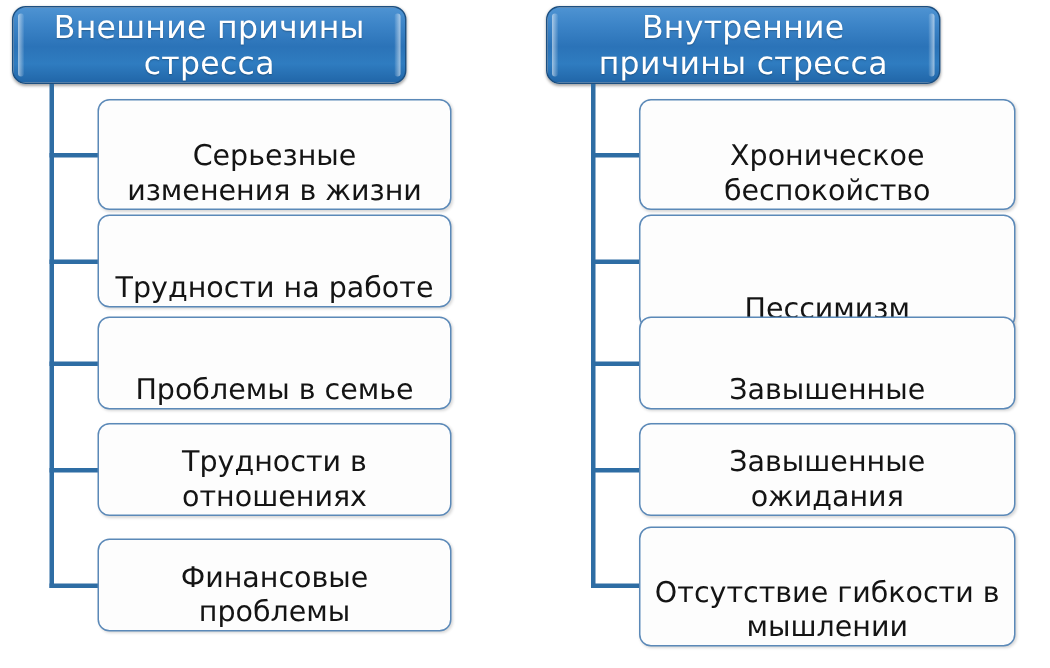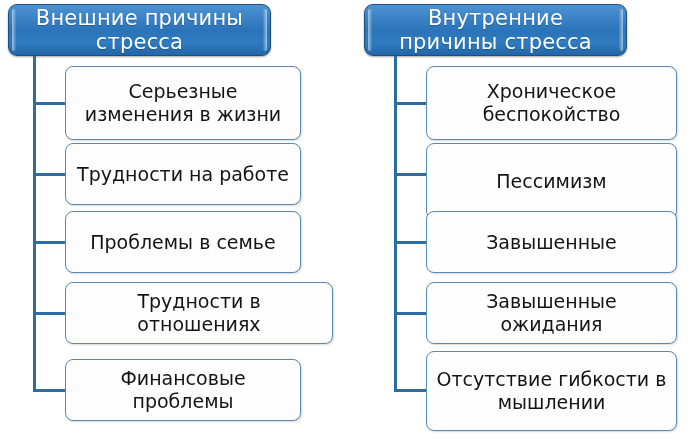--- a/index.html
+++ b/index.html
@@ -98,21 +98,21 @@
 
   
   .child-node {
     position: absolute;
     box-sizing: border-box;
     background: #fdfdfd;
     border: 1px solid #5b89b8;
     border-radius: 8px;
     box-shadow: 1px 1px 2px rgba(0,0,0,0.16);
     display: flex;
-    align-items: center;
+    align-items: flex-end;
     justify-content: center;
     overflow: hidden;
   }
   .child-label {
     color: #141414;
     font-size: 19px;
     line-height: 23px;
     text-align: center;
     padding: 0 8px;
   }
@@ -141,21 +141,21 @@
     </div>
 
     <div class="child-node" style="left:61px; top:143px; width:236px; height:62px;">
       <span class="child-label">Трудности на работе</span>
     </div>
 
     <div class="child-node" style="left:61px; top:211px; width:236px; height:62px;">
       <span class="child-label">Проблемы в семье</span>
     </div>
 
-    <div class="child-node" style="left:61px; top:282px; width:268px; height:62px;">
+    <div class="child-node" style="left:61px; top:282px; width:236px; height:62px;">
       <span class="child-label">Трудности в отношениях</span>
     </div>
 
     <div class="child-node" style="left:61px; top:359px; width:236px; height:62px;">
       <span class="child-label">Финансовые проблемы</span>
     </div>
   </div>
 
   <div class="column right">
 

